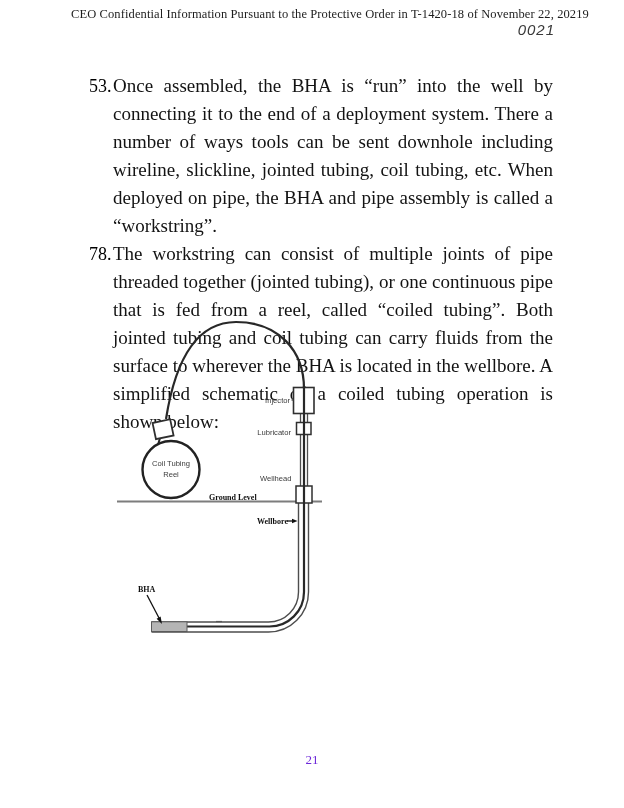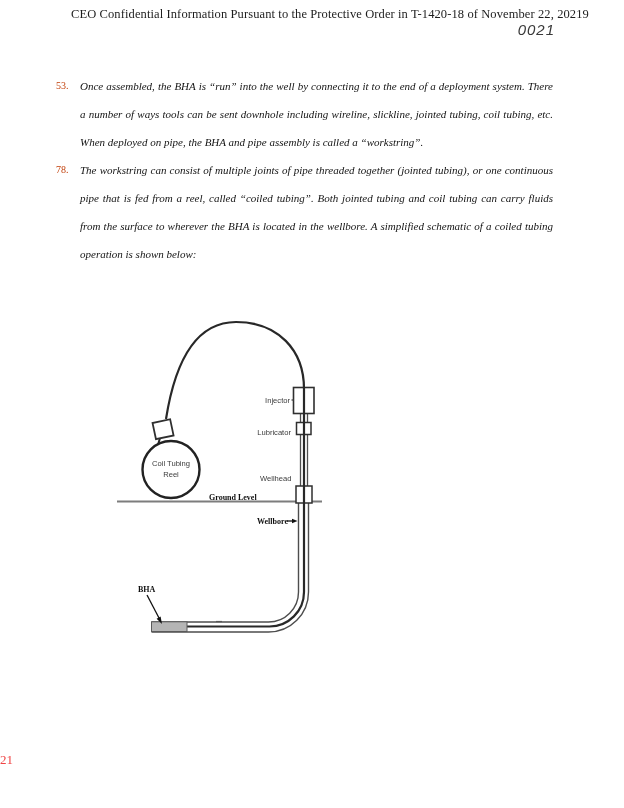--- a/index.html
+++ b/index.html
@@ -24,45 +24,44 @@
     font-size: 15px; color: #3a3a3a;
     letter-spacing: 1px;
     font-style: italic;
   }
   .paragraphs {
     position: absolute; top: 72px; left: 56px; width: 497px;
   }
   .para { display: flex; margin: 0; }
   .para-num {
     flex: none; width: 24px;
-    font-size: 10px; line-height: 28px; color: #c2410c;
+    font-size: 18px; line-height: 28px; color: #000000; margin-left: 33px;
   }
   .para-body {
     flex: 1; width: 473px;
-    font-size: 11px; line-height: 28px;
+    font-size: 19px; line-height: 28px;
     text-align: justify; text-justify: inter-word;
     color: #131313;
-    font-style: italic;
   }
   .diagram {
     position: absolute; left: 90px; top: 300px;
     width: 300px; height: 360px;
   }
   .diagram svg { display: block; width: 100%; height: 100%; }
   .lbl-sans {
     font-family: "Liberation Sans", sans-serif;
     font-size: 7.6px; fill: #3b3b3b;
   }
   .lbl-serif {
     font-family: "Liberation Serif", serif;
     font-size: 8px; font-weight: bold; fill: #101010;
   }
   .page-number {
     position: absolute; top: 752px; left: 0; right: 0;
-    text-align: left; font-size: 13px; color: #ef4444;
+    text-align: center; font-size: 13px; color: #6d28d9;
   }
 </style>
 </head>
 <body>
 
 <div class="header-line">CEO Confidential Information Pursuant to the Protective Order in T-1420-18 of November 22, 20219</div>
 
 <div class="bates-number">0021</div>
 
 <div class="paragraphs">

